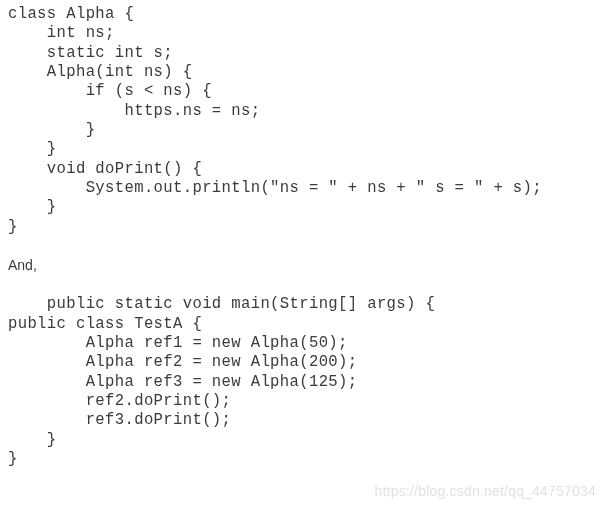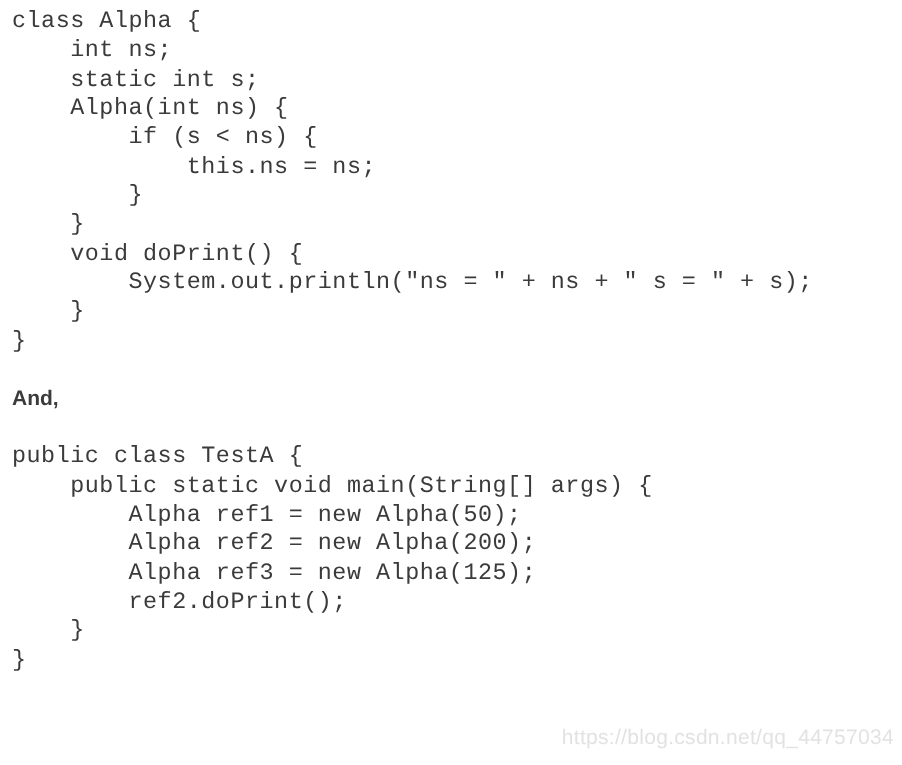--- a/index.html
+++ b/index.html
@@ -33,21 +33,20 @@
   .code-line.blank {
     color: transparent;
   }
   .prose-line {
     font-family: "Liberation Sans", "DejaVu Sans", sans-serif;
     font-size: 14px;
     line-height: 19.35px;
     height: 19.35px;
     color: #3b3b3b;
     white-space: pre;
-    font-weight: bold;
   }
   #watermark {
     position: absolute;
     right: 5px;
     bottom: 11px;
     font-family: "Liberation Sans", "DejaVu Sans", sans-serif;
     font-size: 14px;
     color: #e2e2e2;
     white-space: pre;
     letter-spacing: 0.2px;
@@ -61,42 +60,43 @@
 <div id="page">
 
   <div id="code-block">
 
     <div>
       <div class="code-line">class Alpha {</div>
       <div class="code-line">    int ns;</div>
       <div class="code-line">    static int s;</div>
       <div class="code-line">    Alpha(int ns) {</div>
       <div class="code-line">        if (s &lt; ns) {</div>
-      <div class="code-line">            this.ns = ns;</div>
+      <div class="code-line">            https.ns = ns;</div>
       <div class="code-line">        }</div>
       <div class="code-line">    }</div>
       <div class="code-line">    void doPrint() {</div>
       <div class="code-line">        System.out.println("ns = " + ns + " s = " + s);</div>
       <div class="code-line">    }</div>
       <div class="code-line">}</div>
     </div>
 
     <div class="code-line blank">&nbsp;</div>
 
     <div class="prose-line">And,</div>
 
     <div class="code-line blank">&nbsp;</div>
 
     <div>
+      <div class="code-line">    public static void main(String[] args) {</div>
       <div class="code-line">public class TestA {</div>
-      <div class="code-line">    public static void main(String[] args) {</div>
       <div class="code-line">        Alpha ref1 = new Alpha(50);</div>
       <div class="code-line">        Alpha ref2 = new Alpha(200);</div>
       <div class="code-line">        Alpha ref3 = new Alpha(125);</div>
       <div class="code-line">        ref2.doPrint();</div>
+      <div class="code-line">        ref3.doPrint();</div>
       <div class="code-line">    }</div>
       <div class="code-line">}</div>
     </div>
 
   </div>
 
   <div id="watermark">https://blog.csdn.net/qq_44757034</div>
 
 </div>
 

